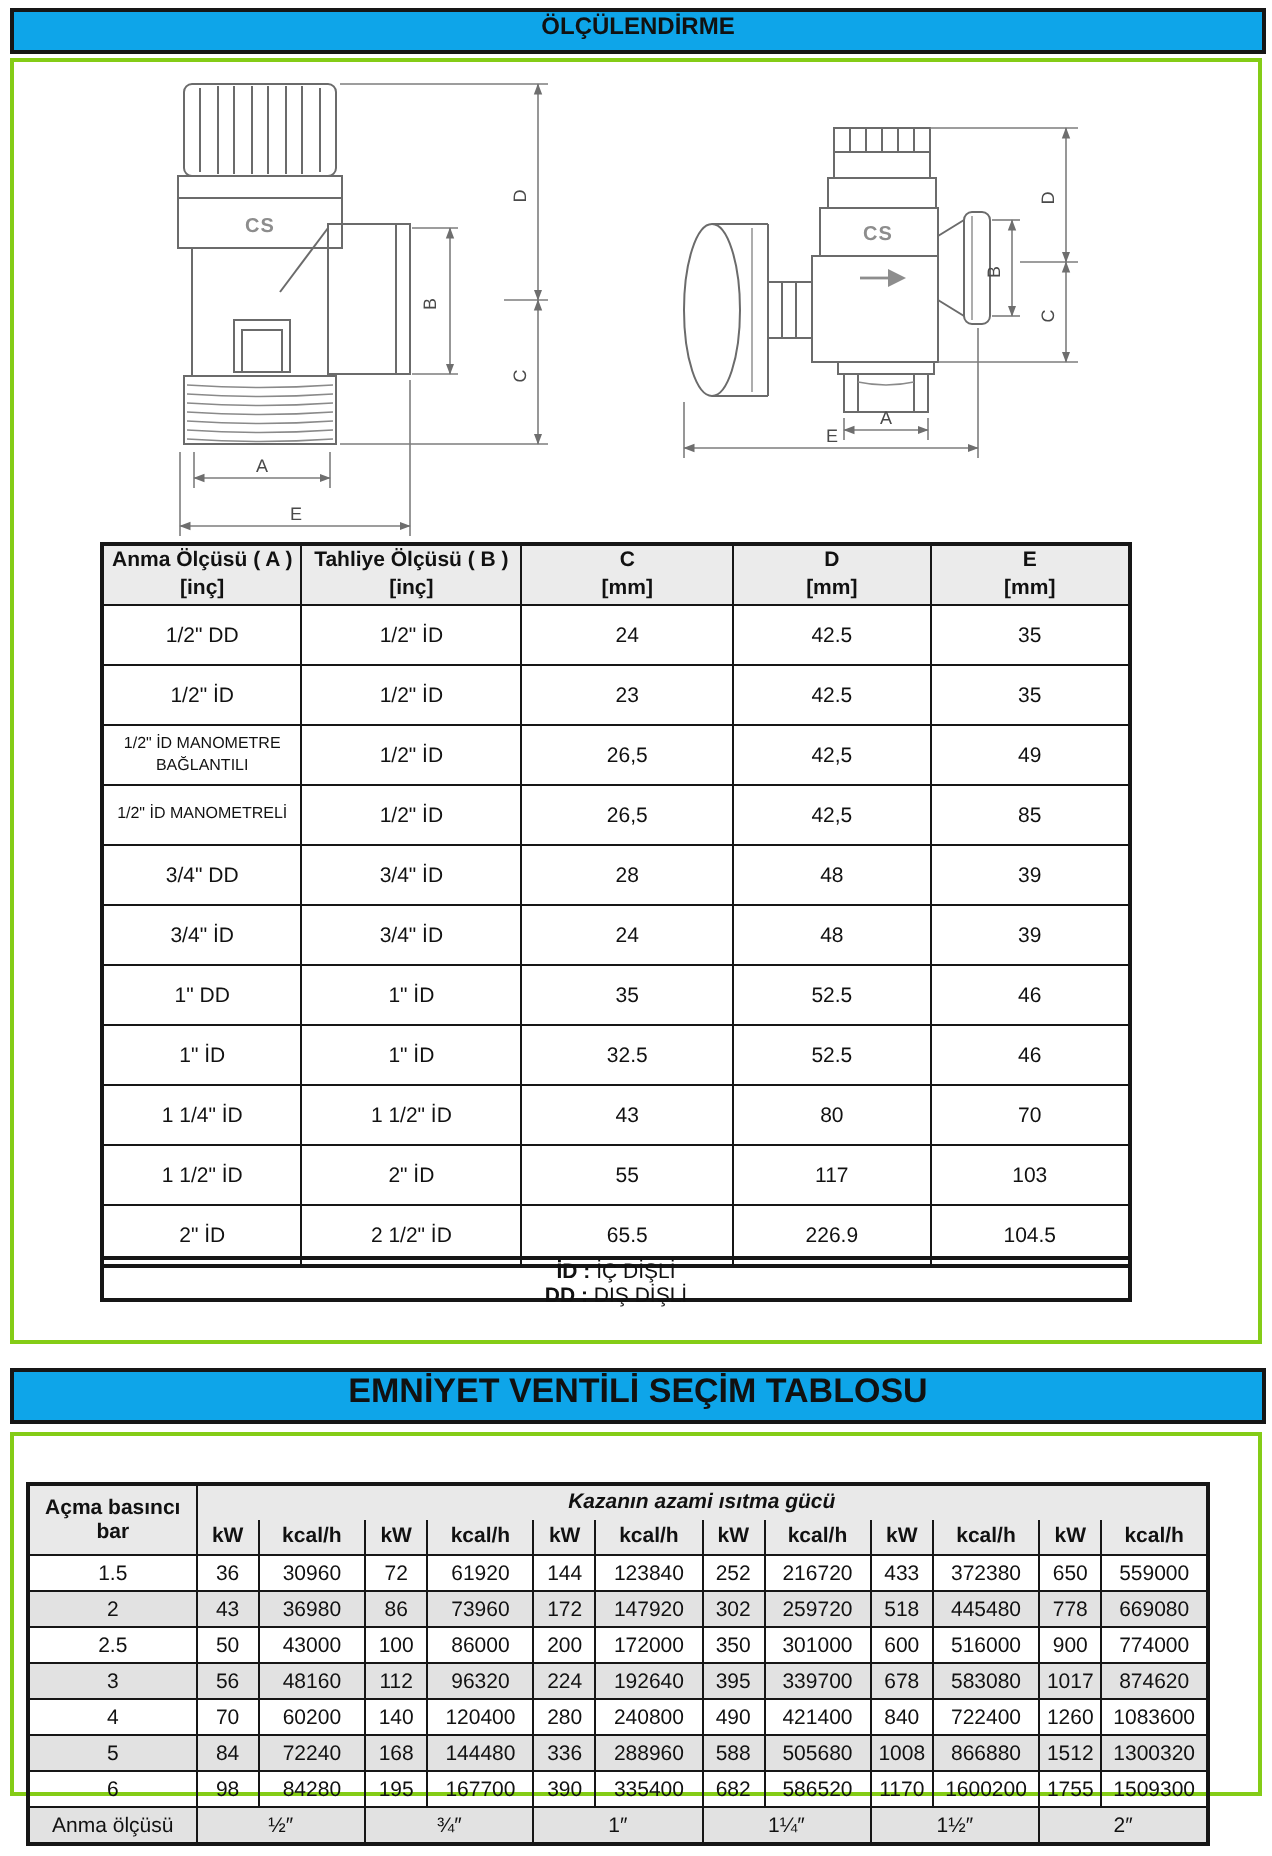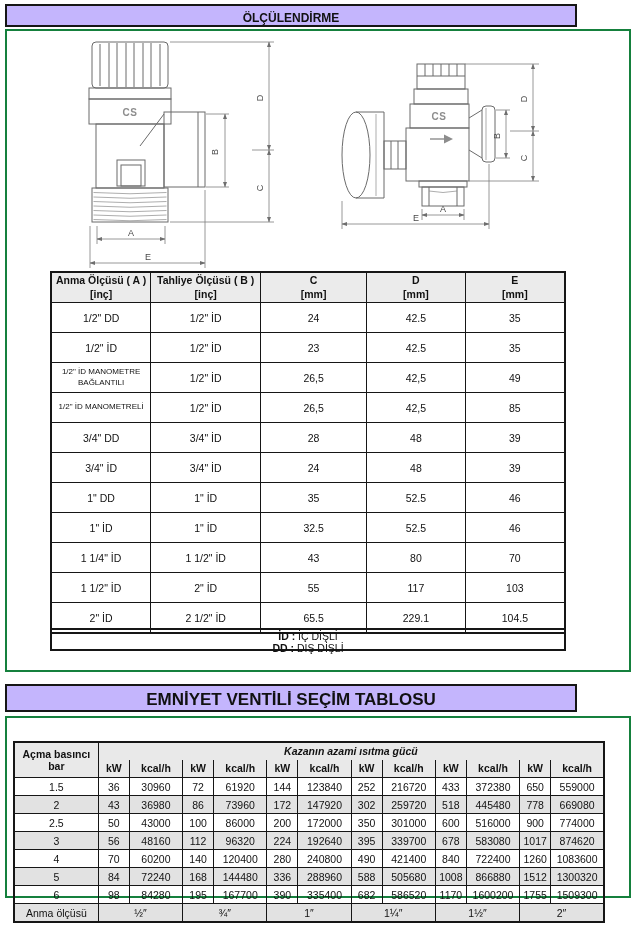--- a/index.html
+++ b/index.html
@@ -1,23 +1,23 @@
 <!DOCTYPE html>
 <html><head>
 <meta charset="utf-8">
 <style>
   html,body{margin:0;padding:0;background:#fff;}
   .page{position:relative;width:636px;height:928px;background:#fff;
         font-family:"Liberation Sans",sans-serif;color:#111;overflow:hidden;}
-  .titlebar{position:absolute;left:5px;width:572px;background:#c4b5fd;
+  .titlebar{position:absolute;left:5px;width:628px;background:#0ea5e9;
             border:2px solid #161616;box-sizing:border-box;display:flex;
-            align-items:flex-end;justify-content:center;font-weight:bold;}
+            align-items:flex-start;justify-content:center;font-weight:bold;}
   #titlebar1{top:4px;height:23px;font-size:12px;}
   #titlebar2{top:684px;height:28px;font-size:17px;}
-  .box{position:absolute;left:5px;width:626px;border:2px solid #15803d;
+  .box{position:absolute;left:5px;width:626px;border:2px solid #84cc16;
        box-sizing:border-box;background:#fff;}
   #box1{top:29px;height:643px;}
   #box2{top:716px;height:182px;}
 
   
   .draw{position:absolute;}
   #drawLeft{left:75px;top:7px;}
   #drawRight{left:325px;top:25px;}
   svg .part{stroke:#6b6b6b;stroke-width:1;fill:none;}
   svg .thin{stroke:#8a8a8a;stroke-width:0.7;fill:none;}
@@ -304,21 +304,21 @@
           <td>1 1/2" İD</td>
           <td>2" İD</td>
           <td>55</td>
           <td>117</td>
           <td>103</td>
         </tr>
         <tr>
           <td>2" İD</td>
           <td>2 1/2" İD</td>
           <td>65.5</td>
-          <td>229.1</td>
+          <td>226.9</td>
           <td>104.5</td>
         </tr>
       </tbody>
     </table>
 
     <div class="legend">
       <div class="half">
         <b>İD :</b>
         <span>İÇ DİŞLİ</span>
       </div>

